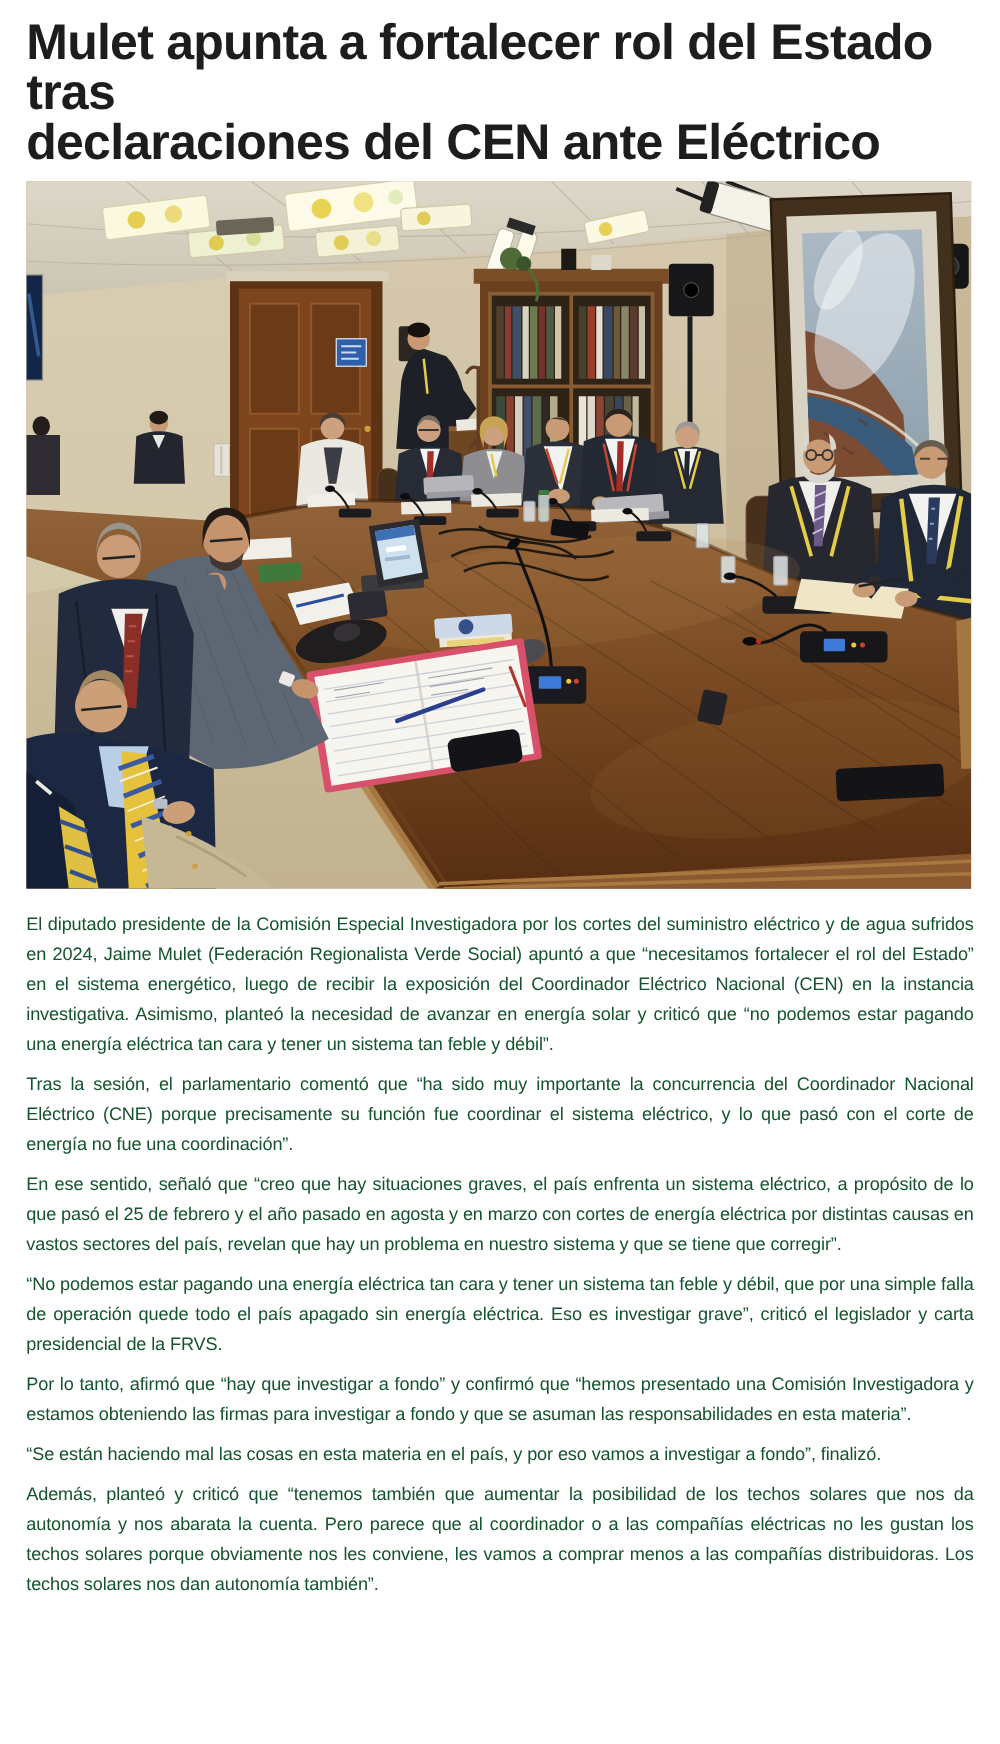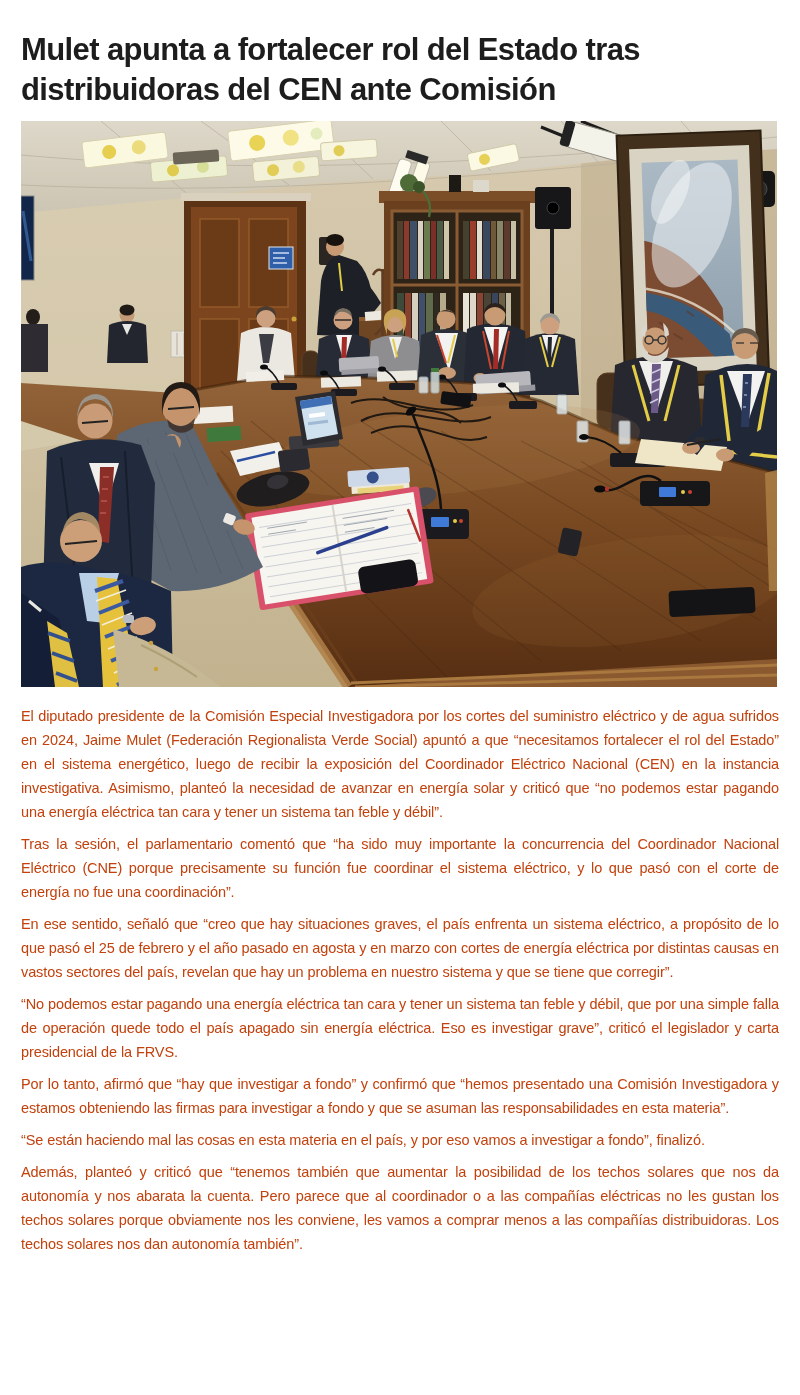--- a/index.html
+++ b/index.html
@@ -1,33 +1,33 @@
 <!DOCTYPE html>
 <html lang="es"><head>
 <meta charset="utf-8">
 <style>
   html,body{margin:0;padding:0;background:#ffffff;}
   body{width:800px;height:1395px;overflow:hidden;font-family:"Liberation Sans",sans-serif;}
   .page{width:800px;box-sizing:border-box;padding:14px 21px 0 21px;}
-  h1{margin:16px 0 11px 0;font-size:31px;line-height:40px;font-weight:700;
+  h1{margin:0 0 11px 0;font-size:40px;line-height:40px;font-weight:700;
      letter-spacing:-0.6px;color:#1d1d1d;}
   h1 span{display:block;}
   figure{margin:0 0 17px 0;width:756px;height:566px;overflow:hidden;background:#c9bb9e;}
   figure svg{display:block;}
   .body-text p{margin:0 0 8px 0;font-size:14.5px;line-height:24px;letter-spacing:-0.1px;
-     color:#c2410c;text-align:justify;}
+     color:#14532d;text-align:justify;}
 </style>
 </head>
 <body>
 
 <article class="page">
 
   <h1>
     <span>Mulet apunta a fortalecer rol del Estado tras</span>
-    <span>distribuidoras del CEN ante Comisión</span>
+    <span>declaraciones del CEN ante Eléctrico</span>
   </h1>
 
   <figure>
   <svg viewBox="0 0 756 566" width="756" height="566" xmlns="http://www.w3.org/2000/svg">
     <defs>
       <linearGradient id="wall" x1="0" y1="0" x2="0" y2="1">
         <stop offset="0" stop-color="#d7cab0"></stop>
             <stop offset="0.6" stop-color="#cdbf9f"></stop>
             <stop offset="1" stop-color="#c2b28e"></stop>
       </linearGradient>

